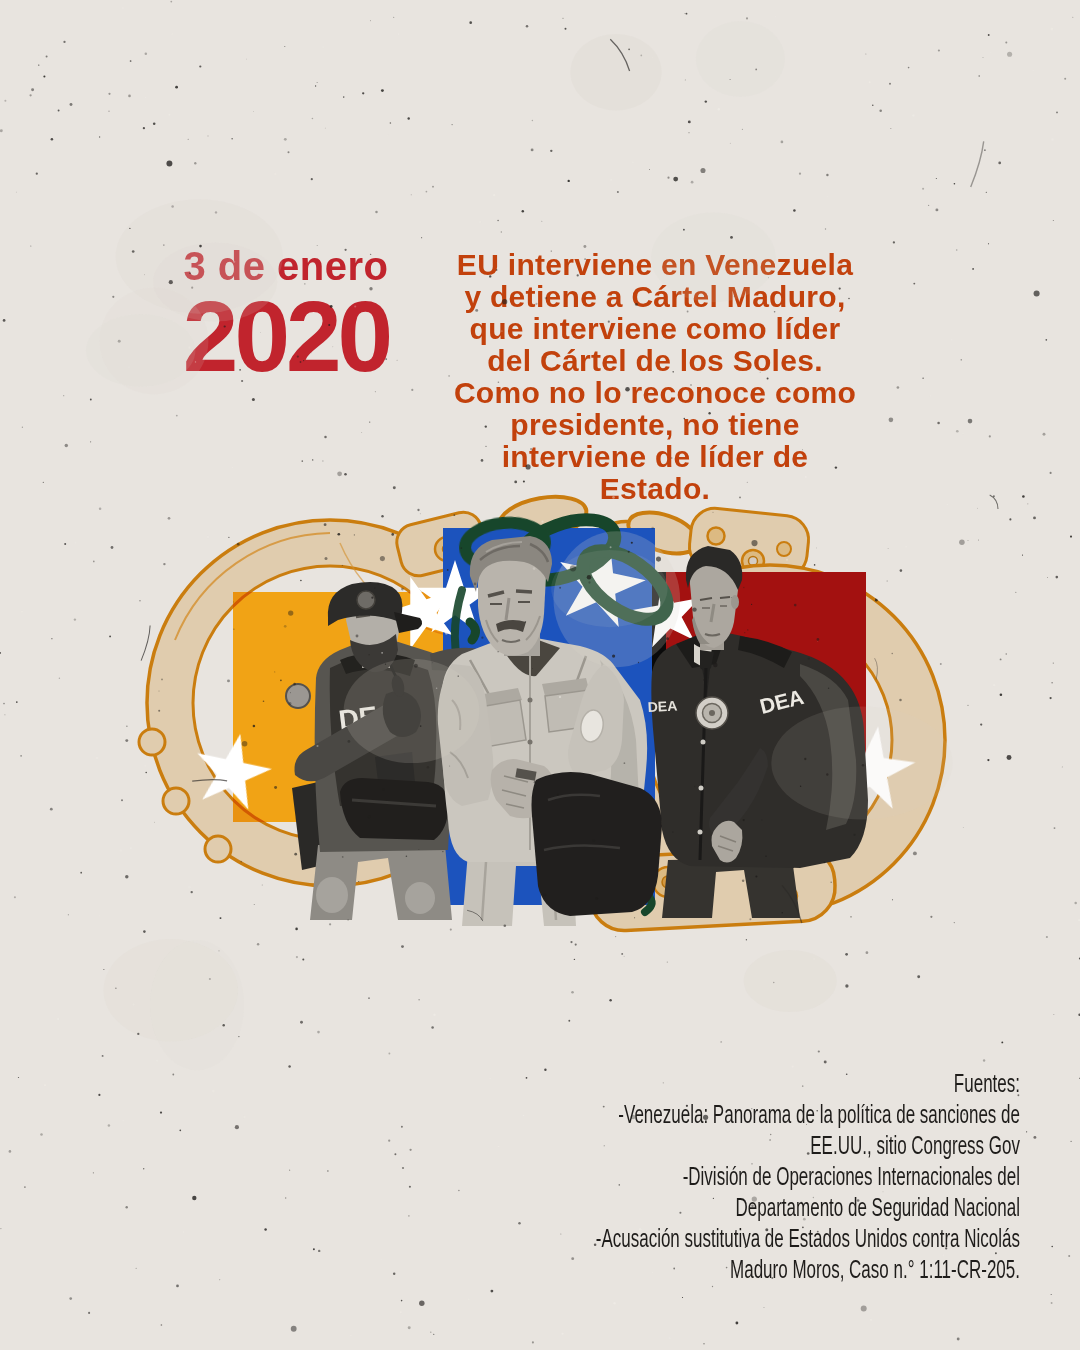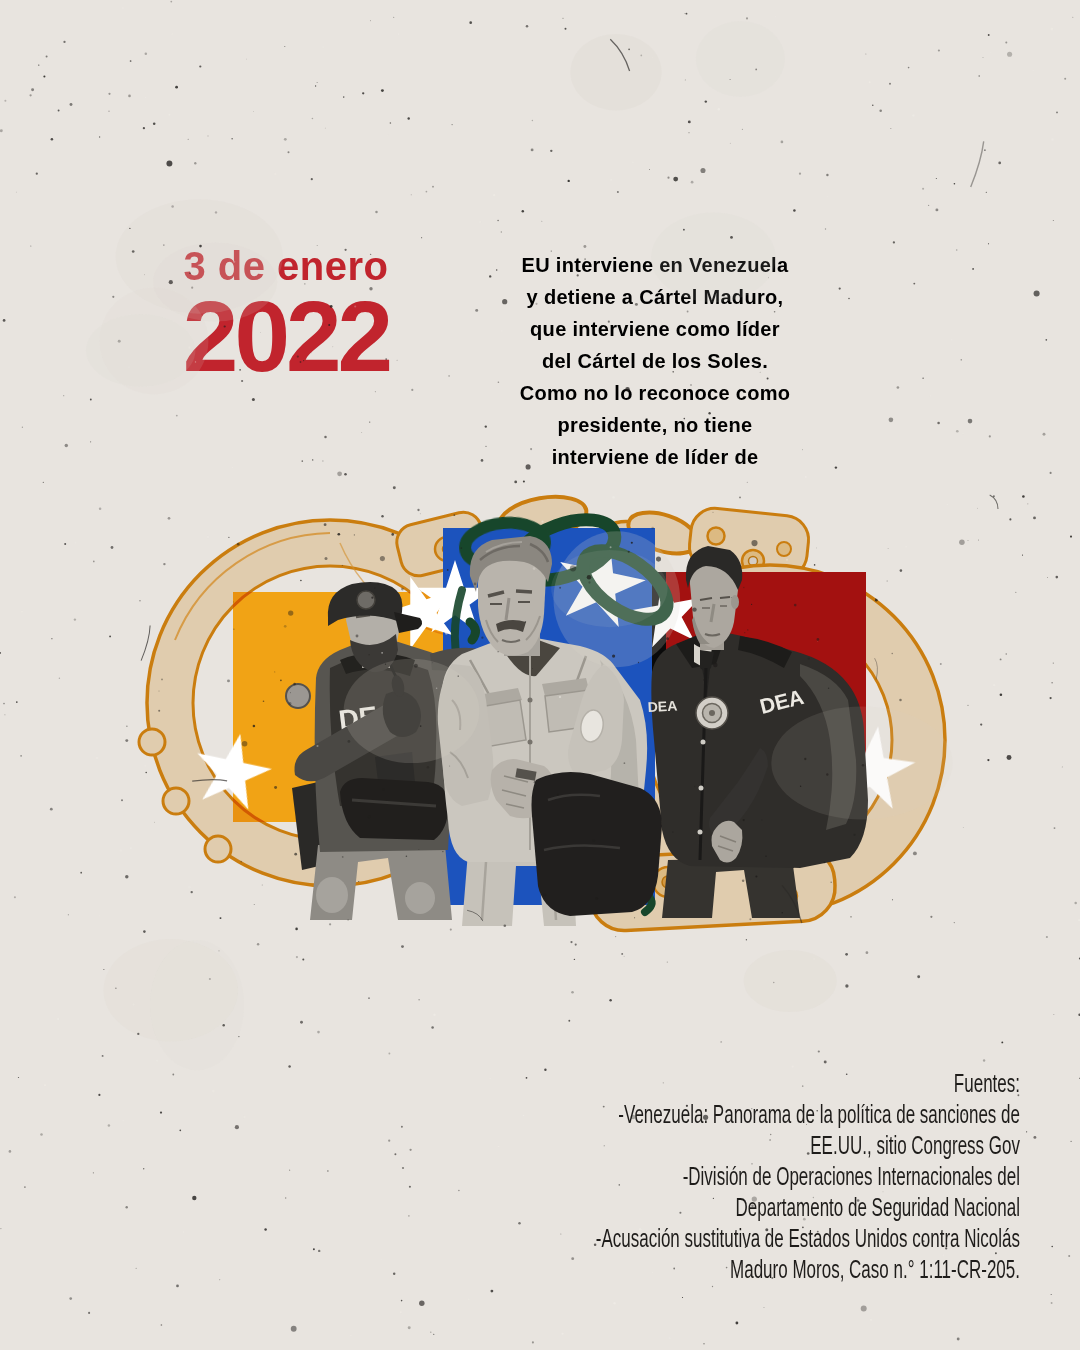--- a/index.html
+++ b/index.html
@@ -10,21 +10,21 @@
   #collage{position:absolute;left:0;top:0;z-index:1;}
   #speckle-layer{position:absolute;left:0;top:0;z-index:6;pointer-events:none;}
   .date-block{
     position:absolute;left:140px;top:244px;width:292px;z-index:3;
     text-align:center;color:#C1242D;
   }
   .date-day{font-size:40px;font-weight:700;letter-spacing:.5px;line-height:1.1;text-align:center;}
   .date-year{font-size:100px;font-weight:800;letter-spacing:-4px;line-height:.92;margin-top:2px;}
   .headline{
     position:absolute;left:405px;top:249px;width:500px;z-index:3;
-    text-align:center;color:#000000;font-size:20px;font-weight:700;
+    text-align:center;color:#c2410c;font-size:30px;font-weight:700;
     line-height:32px;letter-spacing:.3px;
   }
   .sources{
     position:absolute;right:60px;top:1068px;width:700px;z-index:3;
     text-align:right;color:#1E1C1A;font-size:25px;font-weight:400;
     line-height:31px;letter-spacing:0;
     transform:scaleX(.68);transform-origin:100% 0;
   }
   .sources .src-title{margin-bottom:0;}
 </style>
@@ -208,31 +208,32 @@
       <path d="M490,604 L502,604 M518,602 L530,602" stroke="#55514B" stroke-width="2" fill="none"></path>
       <path d="M509,598 L506,620" stroke="#948F88" stroke-width="3" fill="none"></path>
       <path d="M496,624 Q510,617 526,622 L523,632 Q510,626 498,632 Z" fill="#4A4640"></path>
       <path d="M502,640 Q511,644 520,640" stroke="#6E6A64" stroke-width="2" fill="none"></path>
       <path d="M486,620 Q490,634 498,642 M540,616 Q535,632 526,640" stroke="#9B968E" stroke-width="2" fill="none"></path>
     </g>
   </svg>
 
   <div class="date-block">
     <div class="date-day">3 de enero</div>
-    <div class="date-year">2022</div>
+    <div class="date-year">2020</div>
   </div>
 
   <div class="headline">
     <div>EU interviene en Venezuela</div>
     <div>y detiene a Cártel Maduro,</div>
     <div>que interviene como líder</div>
     <div>del Cártel de los Soles.</div>
     <div>Como no lo reconoce como</div>
     <div>presidente, no tiene</div>
     <div>interviene de líder de</div>
+    <div>Estado.</div>
   </div>
 
   <div class="sources">
     <div class="src-title">Fuentes:</div>
     <div>-Venezuela: Panorama de la política de sanciones de</div>
     <div>EE.UU., sitio Congress Gov</div>
     <div>-División de Operaciones Internacionales del</div>
     <div>Departamento de Seguridad Nacional</div>
     <div>-Acusación sustitutiva de Estados Unidos contra Nicolás</div>
     <div>Maduro Moros, Caso n.° 1:11-CR-205.</div>

